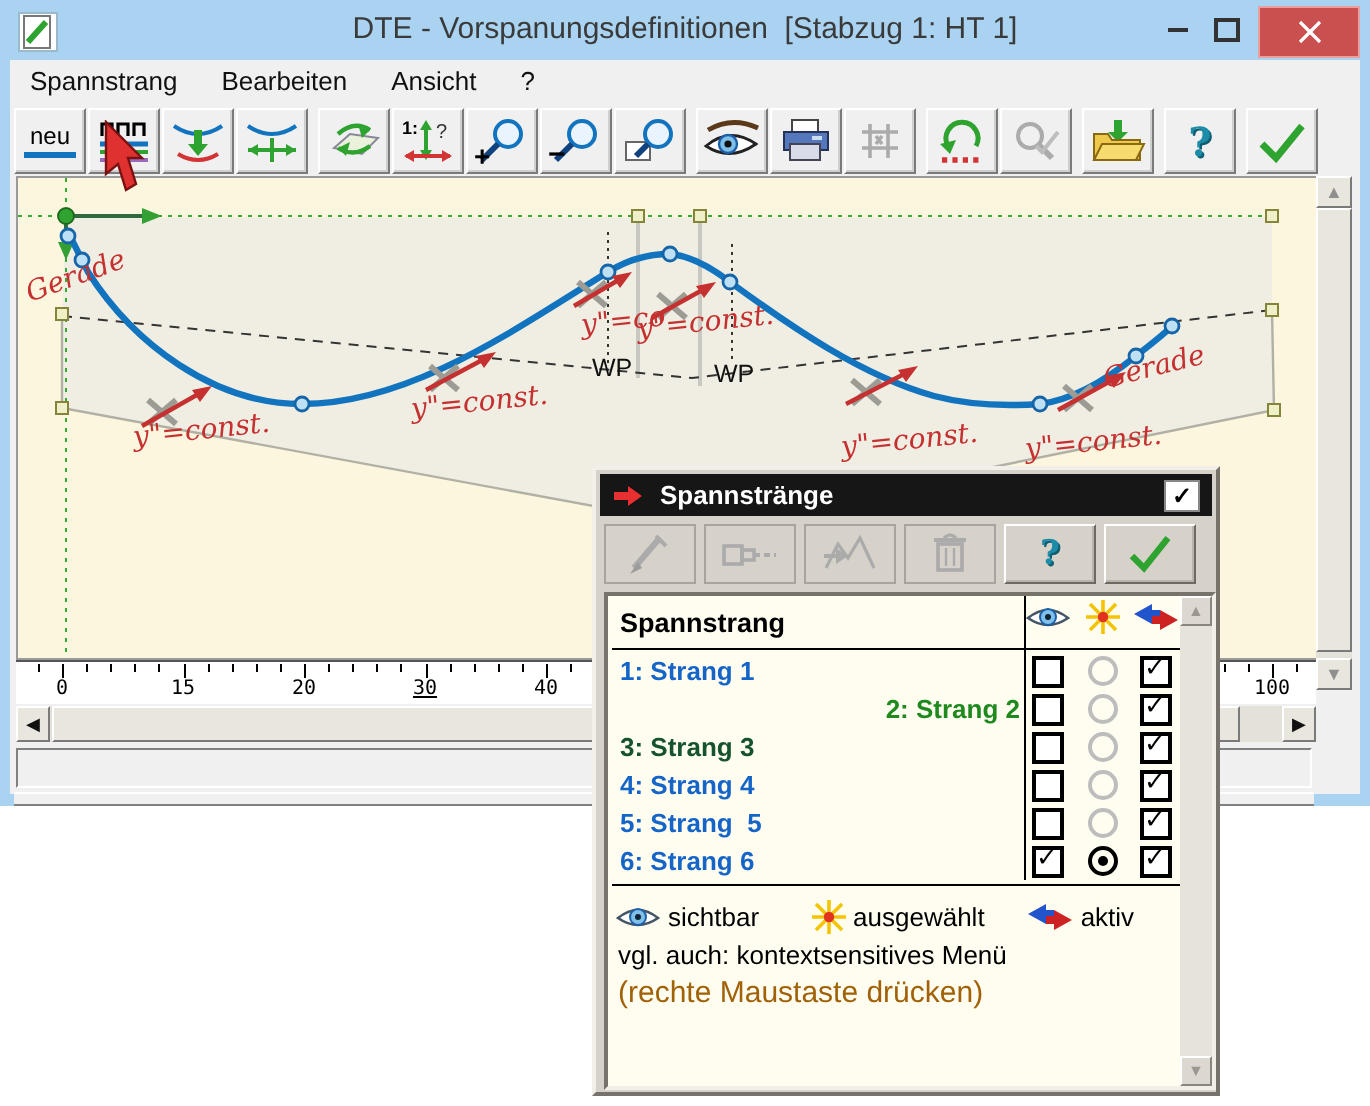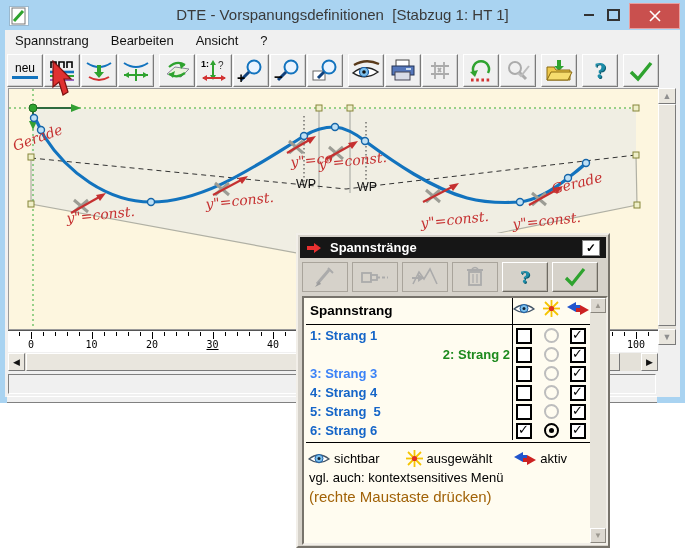--- a/index.html
+++ b/index.html
@@ -390,21 +390,21 @@
           <div class="tick" style="left: 543.3px;"></div>
           <div class="tick" style="left: 555.4px;"></div>
           <div class="tick major" style="left: 567.5px;"></div>
           <div class="tick" style="left: 579.6px;"></div>
           <div class="tick" style="left: 591.7px;"></div>
           <div class="tick" style="left: 603.8px;"></div>
           <div class="tick" style="left: 615.9px;"></div>
           <div class="tick major" style="left: 628px;"></div>
           <div class="tick" style="left: 640.1px;"></div>
           <div class="rlabel" style="left: 23px;">0</div>
-          <div class="rlabel" style="left: 83.5px;">10</div>
+          <div class="rlabel" style="left: 83.5px;">15</div>
           <div class="rlabel" style="left: 144px;">20</div>
           <div class="rlabel" style="left: 204.5px; text-decoration: underline;">30</div>
           <div class="rlabel" style="left: 265px;">40</div>
           <div class="rlabel" style="left: 325.5px;">50</div>
           <div class="rlabel" style="left: 386px;">60</div>
           <div class="rlabel" style="left: 446.5px;">70</div>
           <div class="rlabel" style="left: 507px;">80</div>
           <div class="rlabel" style="left: 567.5px;">90</div>
           <div class="rlabel" style="left: 628px;">100</div>
         </div>
@@ -525,21 +525,21 @@
     <span class="c radio"></span>
     <span class="c cb checked"></span>
   </div>
             <div class="list-row">
     <span class="strand-label" style="color: rgb(30, 138, 30); text-align: right;">2: Strang 2</span>
     <span class="c cb"></span>
     <span class="c radio"></span>
     <span class="c cb checked"></span>
   </div>
             <div class="list-row">
-    <span class="strand-label" style="color: #3b82f6;">3: Strang 3</span>
+    <span class="strand-label" style="color: #14532d;">3: Strang 3</span>
     <span class="c cb"></span>
     <span class="c radio"></span>
     <span class="c cb checked"></span>
   </div>
             <div class="list-row">
     <span class="strand-label" style="color: rgb(21, 101, 200);">4: Strang 4</span>
     <span class="c cb"></span>
     <span class="c radio"></span>
     <span class="c cb checked"></span>
   </div>

